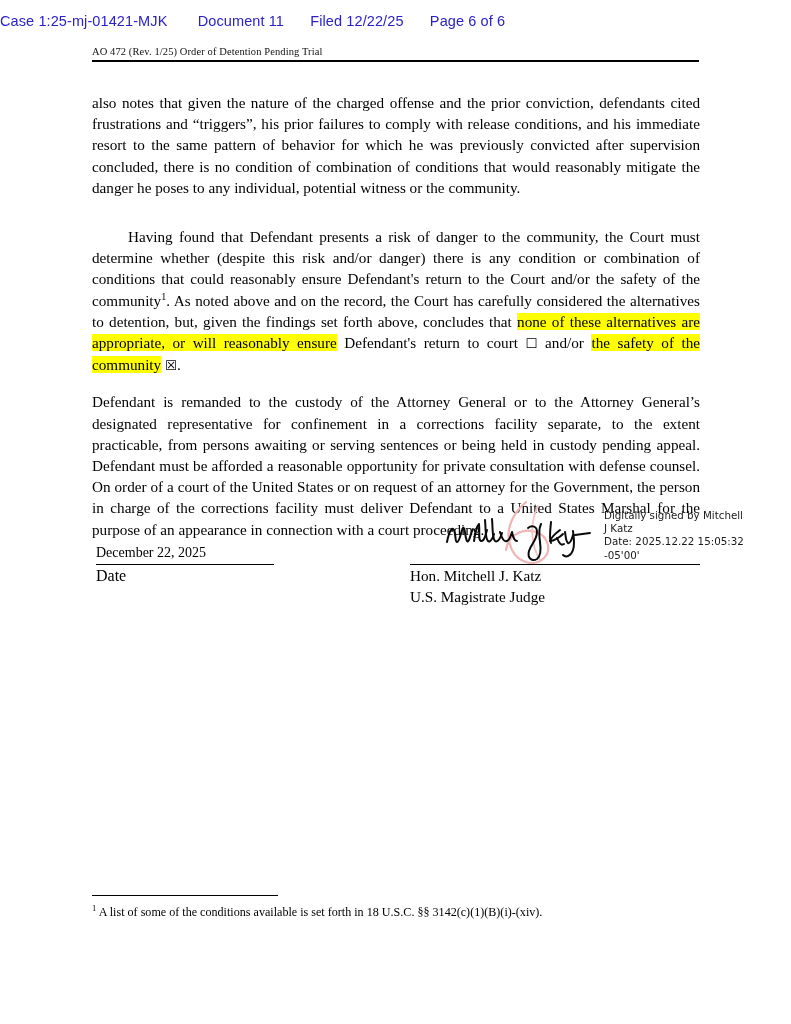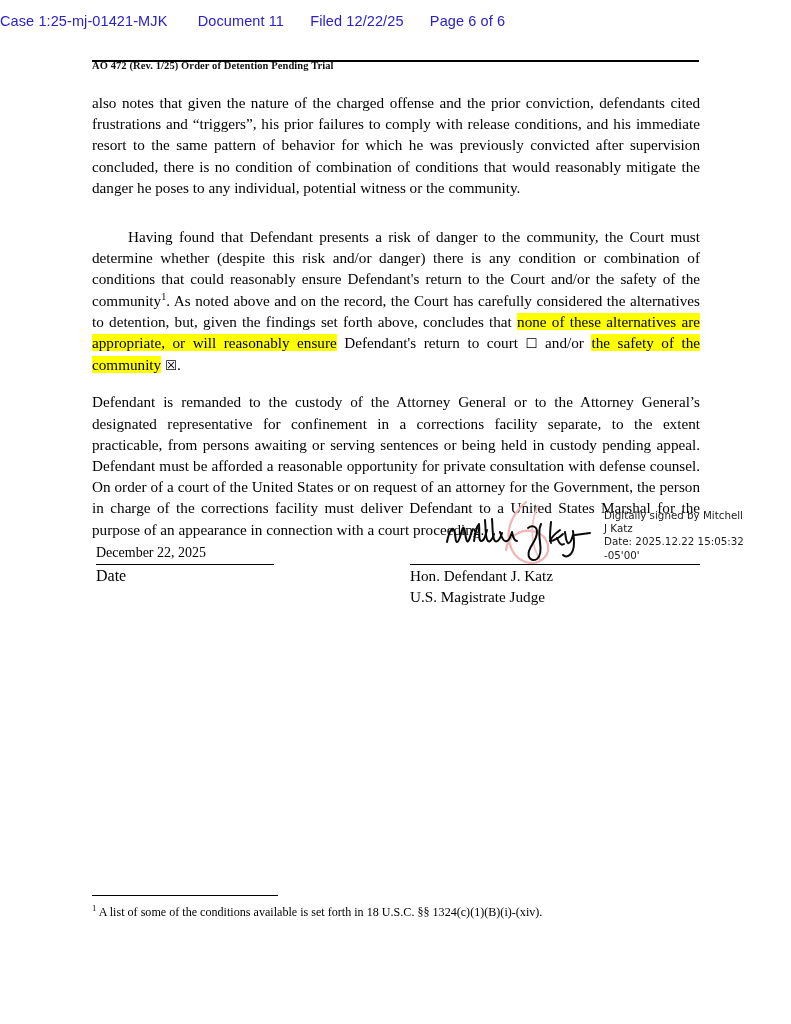--- a/index.html
+++ b/index.html
@@ -30,27 +30,26 @@
     letter-spacing: 0.1px;
     white-space: nowrap;
   }
   .ecf-header span { display: inline-block; }
   .ecf-gap-lg { width: 22px; }
   .ecf-gap-md { width: 18px; }
 
   
   .form-line {
     position: absolute;
-    top: 60px;
+    top: 46px;
     left: 92px;
     font-size: 10.5px;
     font-family: "Liberation Serif", "DejaVu Serif", serif;
     letter-spacing: 0.1px;
     color: #111;
-    font-weight: bold;
   }
   .header-rule {
     position: absolute;
     top: 60px;
     left: 92px;
     width: 607px;
     height: 0;
     border-top: 2.4px solid #000;
   }
 
@@ -253,23 +252,23 @@
     <div>J Katz</div>
     <div>Date: 2025.12.22 15:05:32</div>
     <div>-05'00'</div>
   </div>
 
   <div class="date-text">December 22, 2025</div>
   <div class="date-rule"></div>
   <div class="date-label">Date</div>
 
   <div class="sig-rule"></div>
-  <div class="judge-name">Hon. Defendant J. Katz</div>
+  <div class="judge-name">Hon. Mitchell J. Katz</div>
   <div class="judge-title">U.S. Magistrate Judge</div>
 
 </div>
 
 <div class="footnote-zone">
   <div class="footnote-rule"></div>
   <div class="footnote-text">
-    <sup>1</sup><span> A list of some of the conditions available is set forth in 18 U.S.C. §§ 1324(c)(1)(B)(i)-(xiv).</span>
+    <sup>1</sup><span> A list of some of the conditions available is set forth in 18 U.S.C. §§ 3142(c)(1)(B)(i)-(xiv).</span>
   </div>
 </div>
 
 </body></html>

